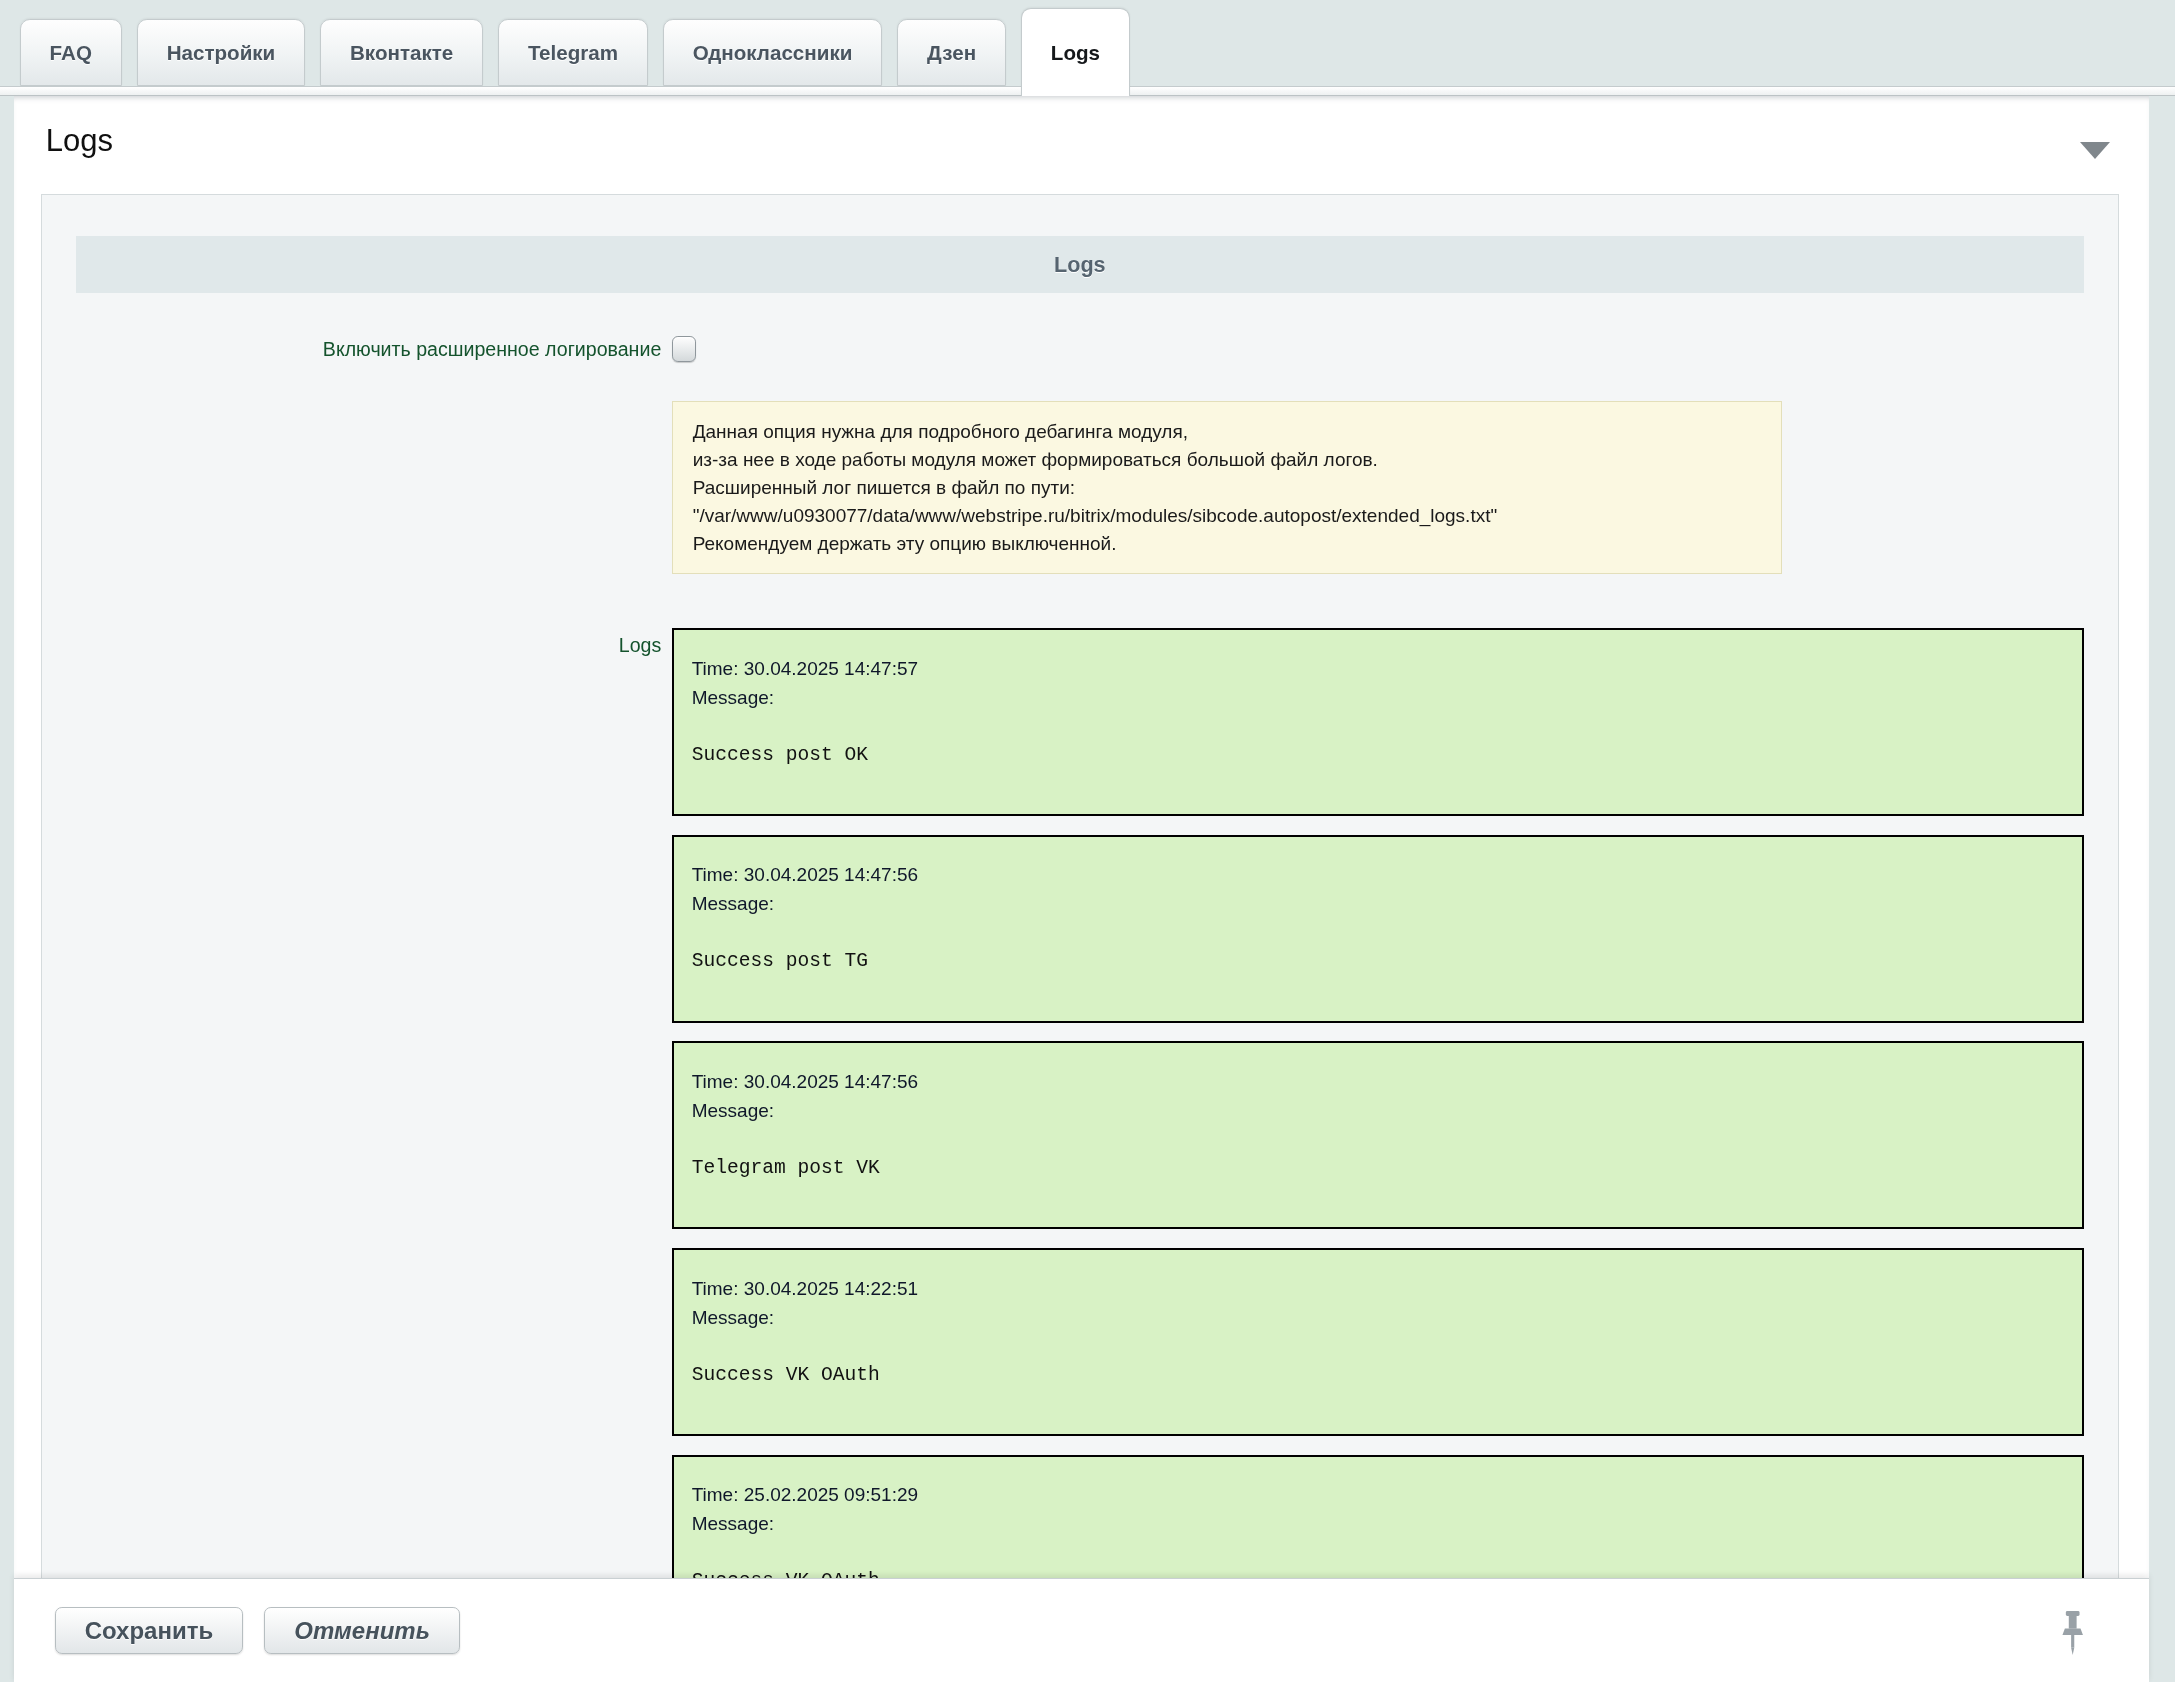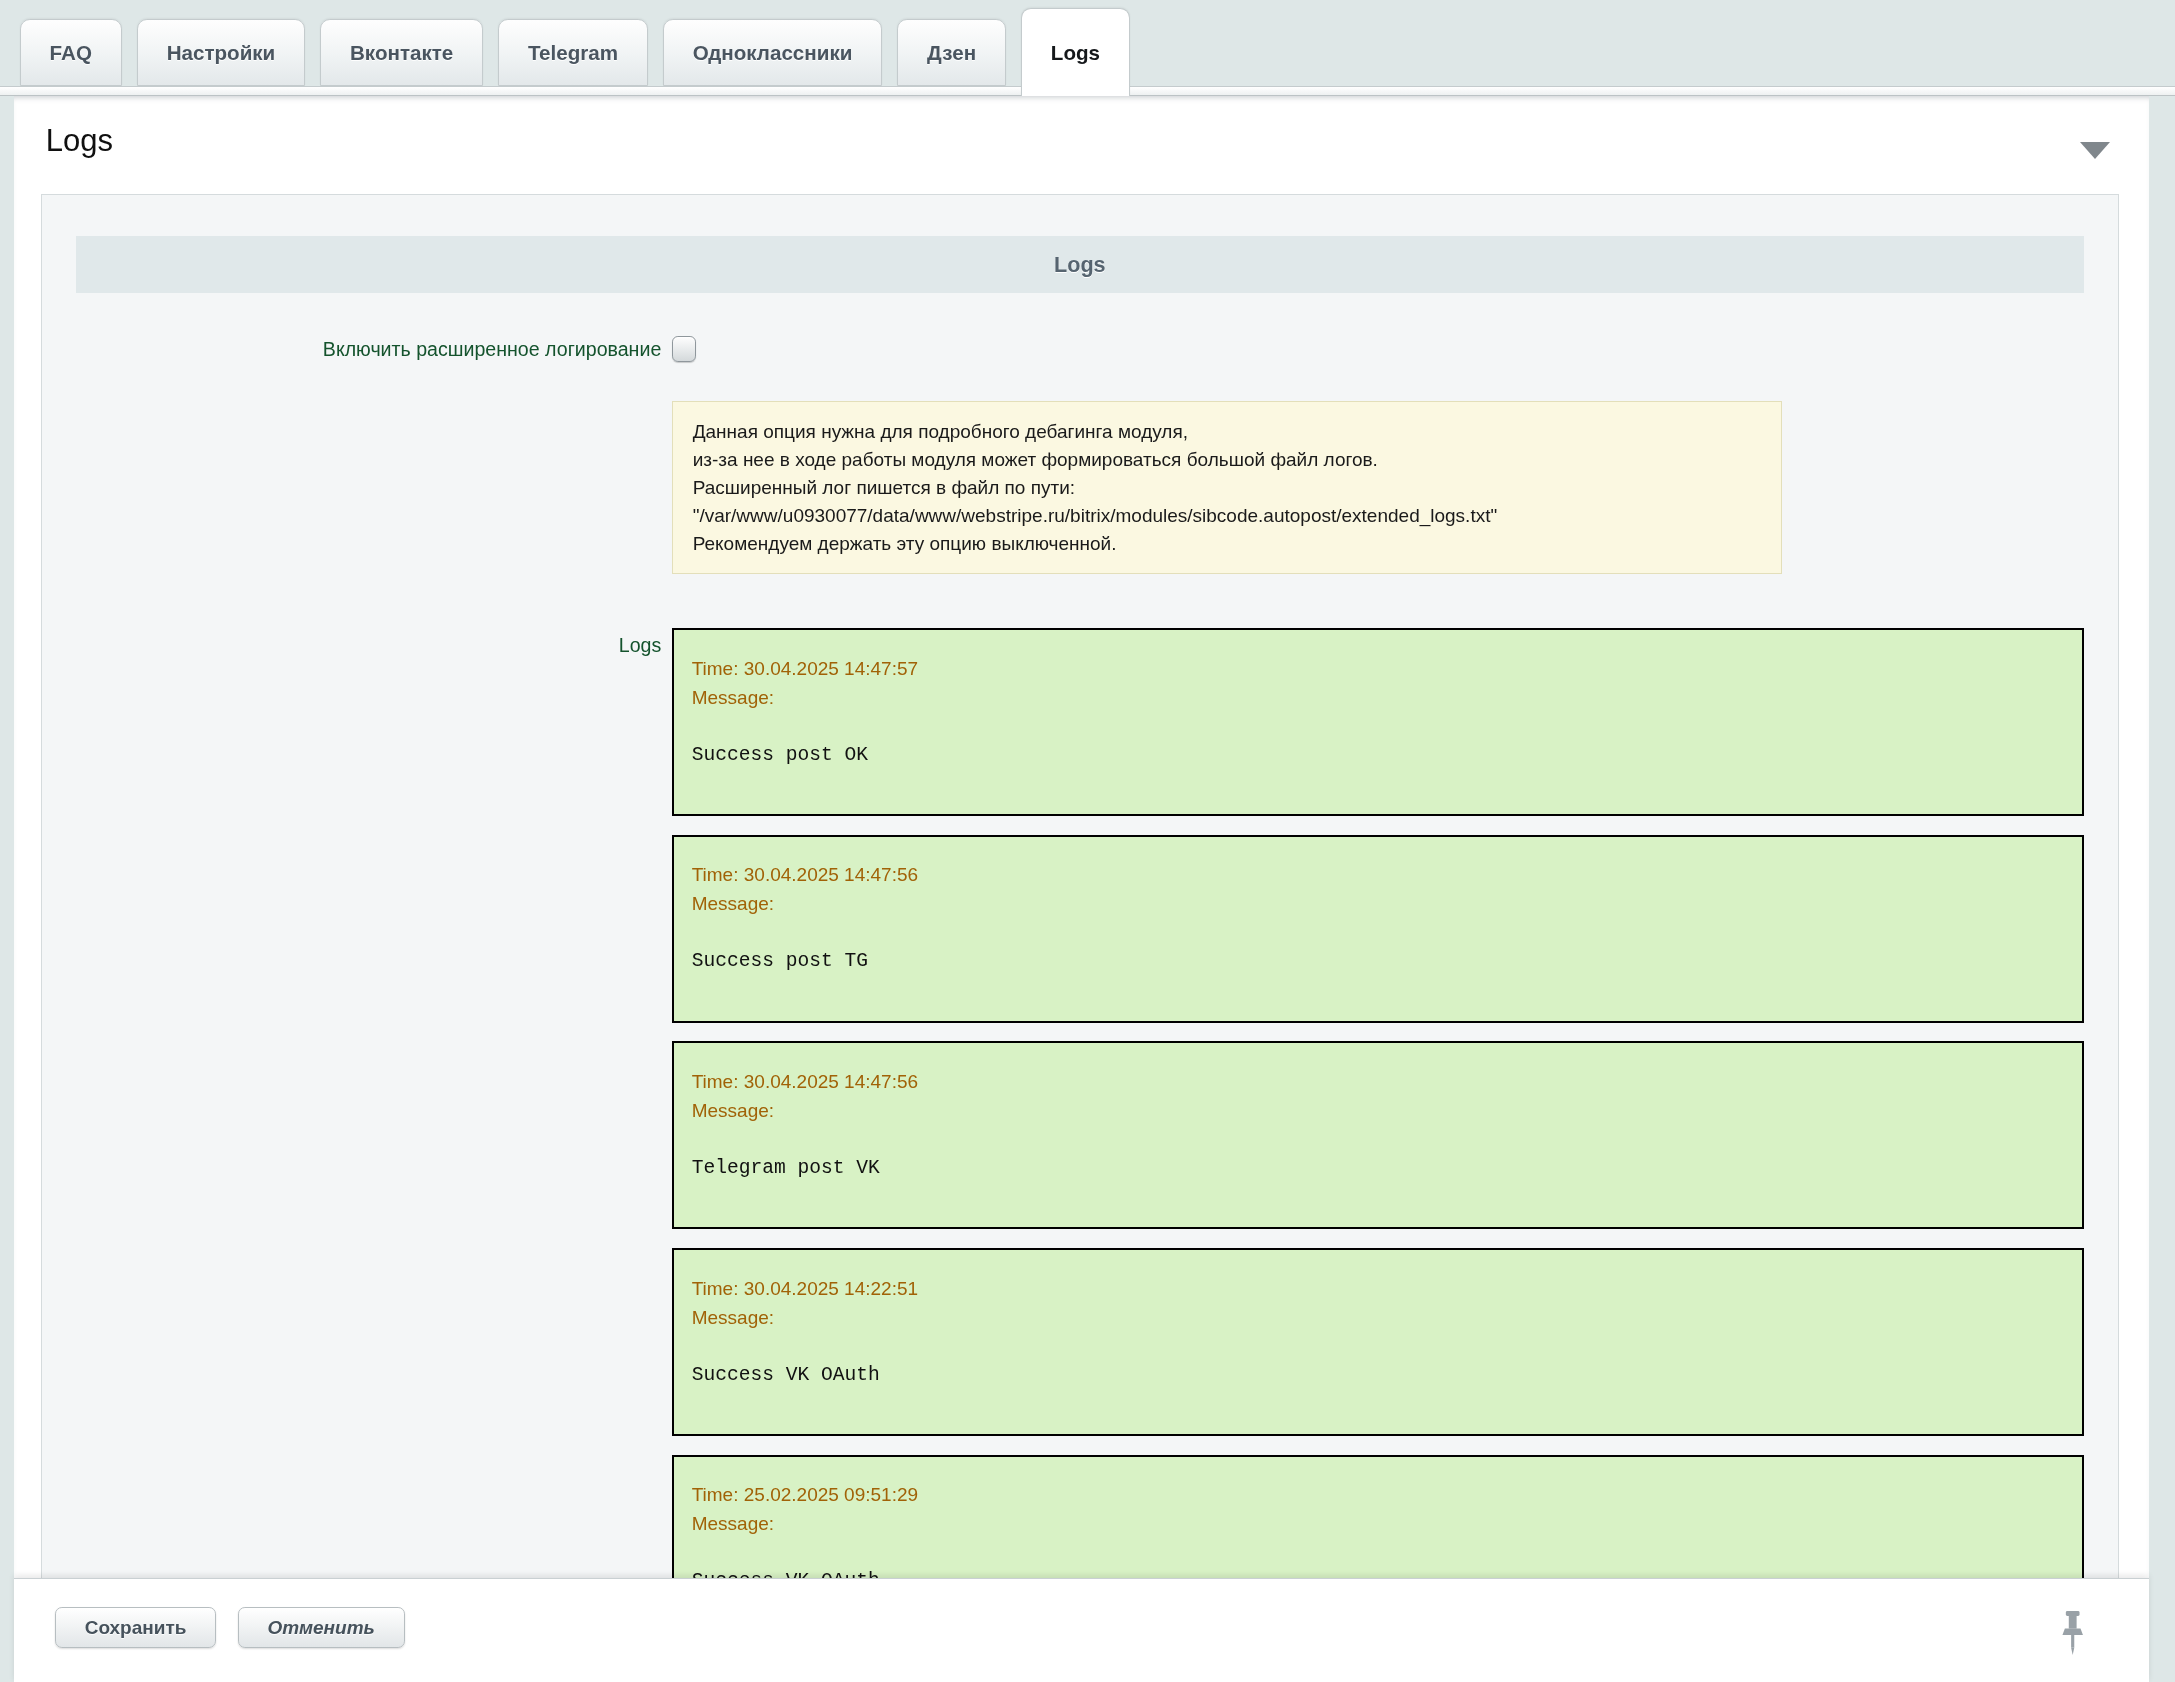--- a/index.html
+++ b/index.html
@@ -50,29 +50,29 @@
               cursor:pointer; vertical-align:middle; }
 
   .note-row { margin-top:39px; }
   .note { width:1110px; background:#fbf8e1; border:1px solid #e3dfba; padding:15.7px 19.6px;
           font-size:19px; line-height:28px; color:#1a1a1a; white-space:pre-line; }
 
   .logs-row { margin-top:54px; }
   .logs-row .row-label { padding-top:5.9px; }
   .log-box { height:188px; background:#d8f2c5; border:2px solid #000; padding:23.5px 17.6px;
              margin-bottom:18.6px; overflow:hidden; }
-  .log-time, .log-mlabel { font-size:19px; line-height:29px; color:#a16207; }
+  .log-time, .log-mlabel { font-size:19px; line-height:29px; color:#0f172a; }
   .log-msg { margin:29px 0 0; font-family:"Liberation Mono", monospace; font-size:19.6px;
              line-height:29px; color:#111; }
 
   
   .footer { position:absolute; left:13.7px; width:2135px; bottom:0; height:105px; background:#ffffff;
             border-top:1px solid #c9d0d3; box-shadow:0 -2.9px 5.9px rgba(0,0,0,.09); z-index:5; }
-  .btn { margin:28px 0 0; height:41px; padding:0 29px;
-         font-family:"Liberation Sans", sans-serif; font-size:19px; font-weight:bold; color:#46525c;
+  .btn { margin:28px 0 0; height:47px; padding:0 29px;
+         font-family:"Liberation Sans", sans-serif; font-size:24px; font-weight:bold; color:#46525c;
          background:linear-gradient(#ffffff,#e2e6e8); border:1px solid #b7bec1; border-radius:6.9px;
          box-shadow:0 1px 2px rgba(0,0,0,.14), inset 0 1px 0 #fff;
          text-shadow:0 1px 0 rgba(255,255,255,.85); cursor:pointer; }
   .btn-save { margin-left:41px; }
   .btn-cancel { margin-left:16.7px;font-style:italic; }
   .pin { position:absolute; right:62px; top:31px; width:27.4px; height:47px; cursor:pointer; }
 </style>
 </head>
 <body>
 

